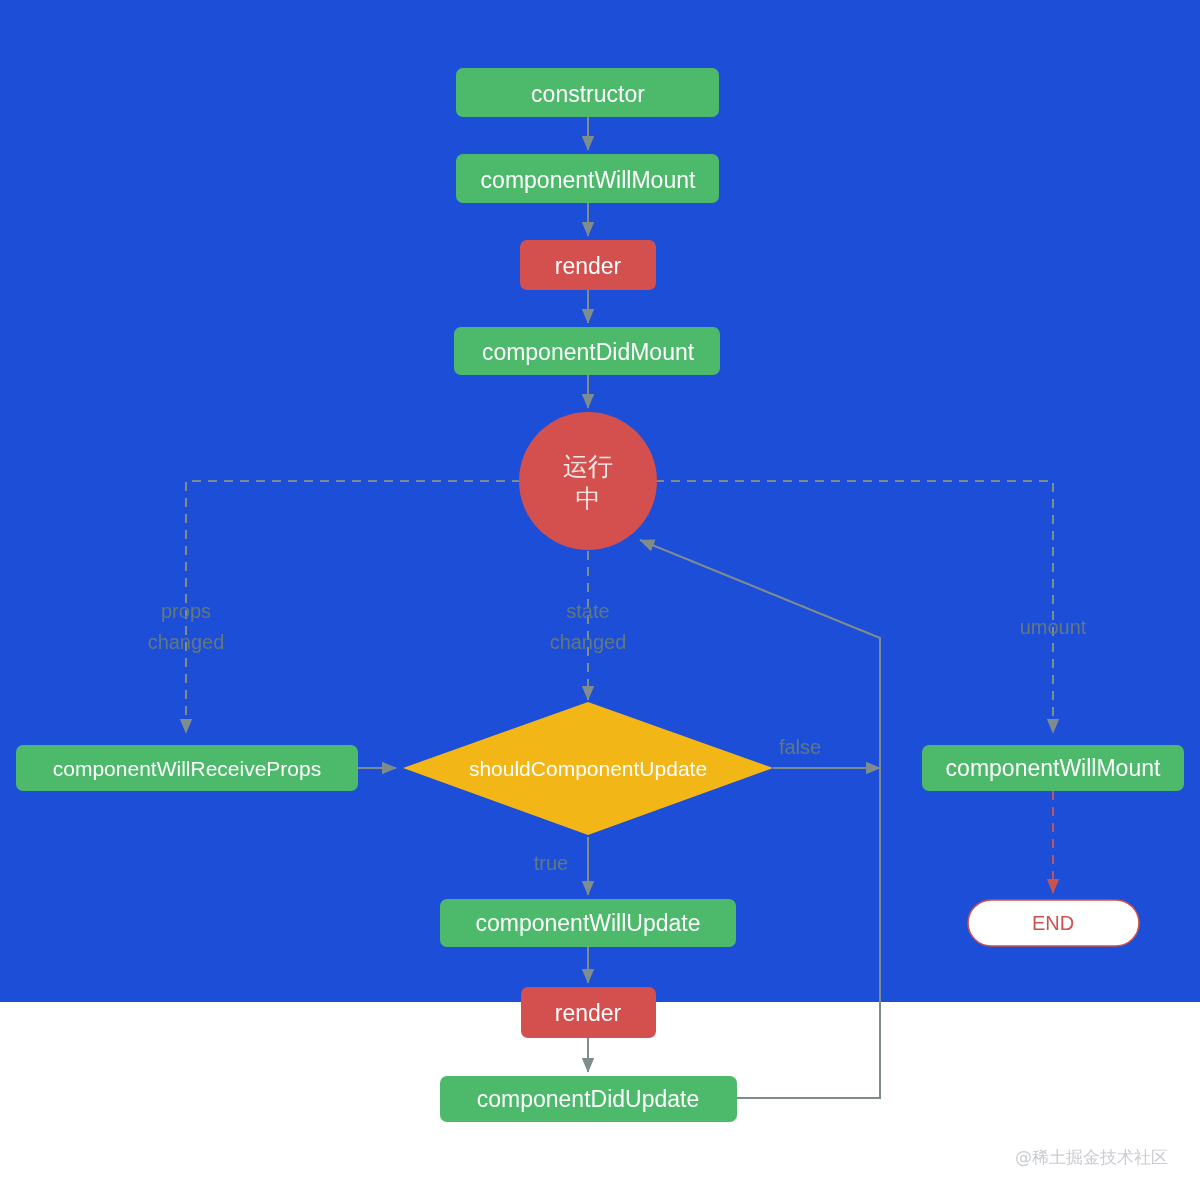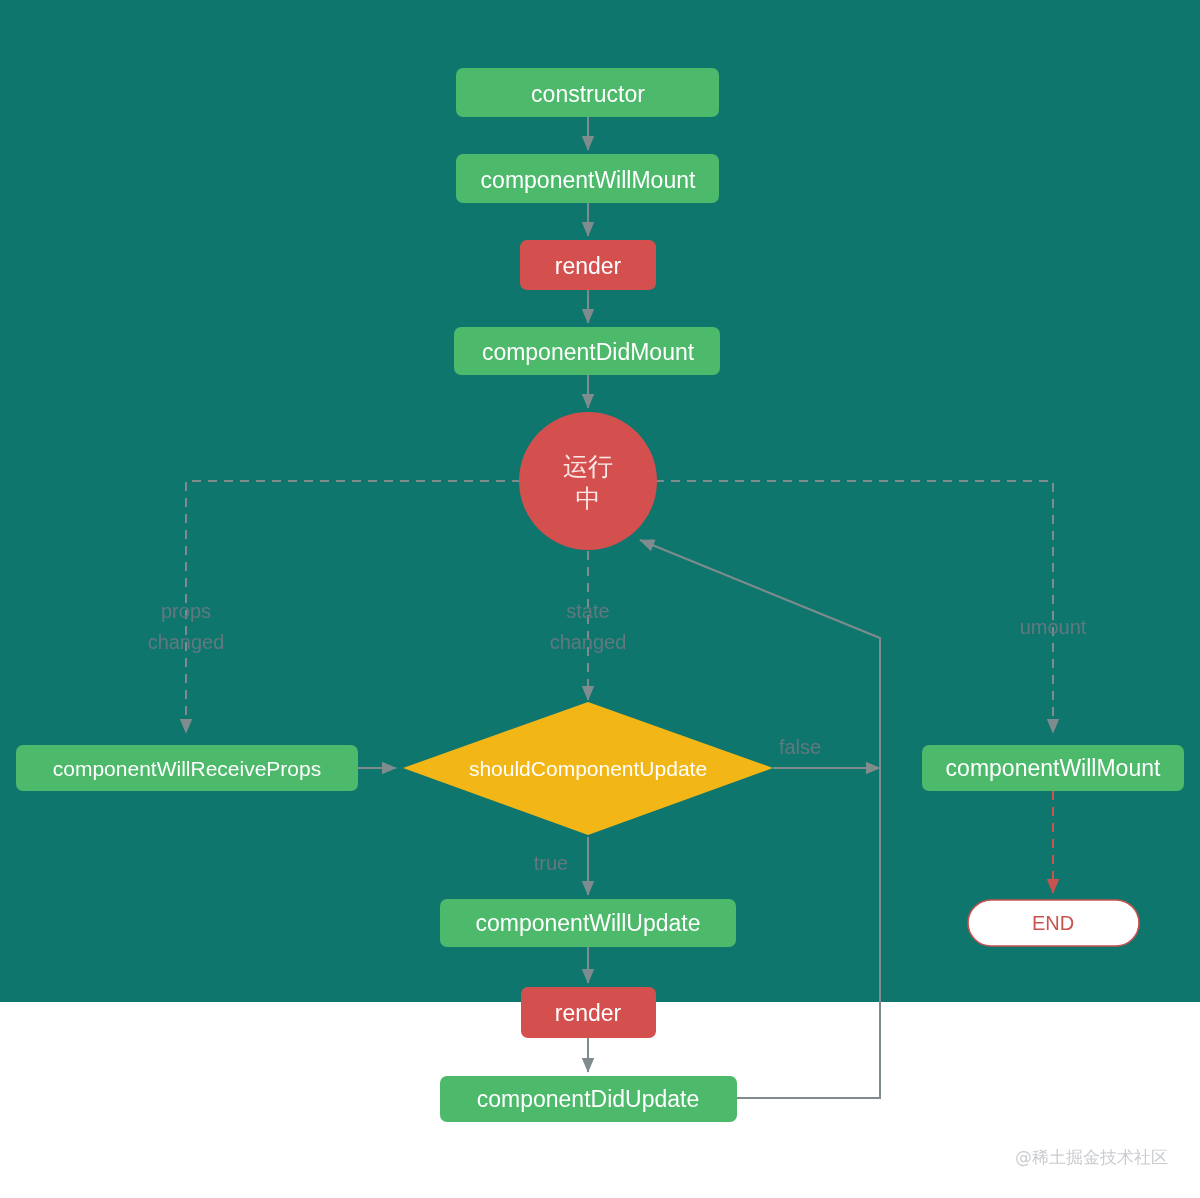--- a/index.html
+++ b/index.html
@@ -10,21 +10,21 @@
   body {
     width: 1200px;
     height: 1198px;
     font-family: "Liberation Sans", "DejaVu Sans", sans-serif;
     overflow: hidden;
   }
   #canvas {
     position: relative;
     width: 1200px;
     height: 1002px;
-    background: #0f766e;
+    background: #1d4ed8;
   }
   svg.flow {
     position: absolute;
     left: 0;
     top: 0;
     width: 1200px;
     height: 1198px;
   }
   .node-label {
     fill: #ffffff;

